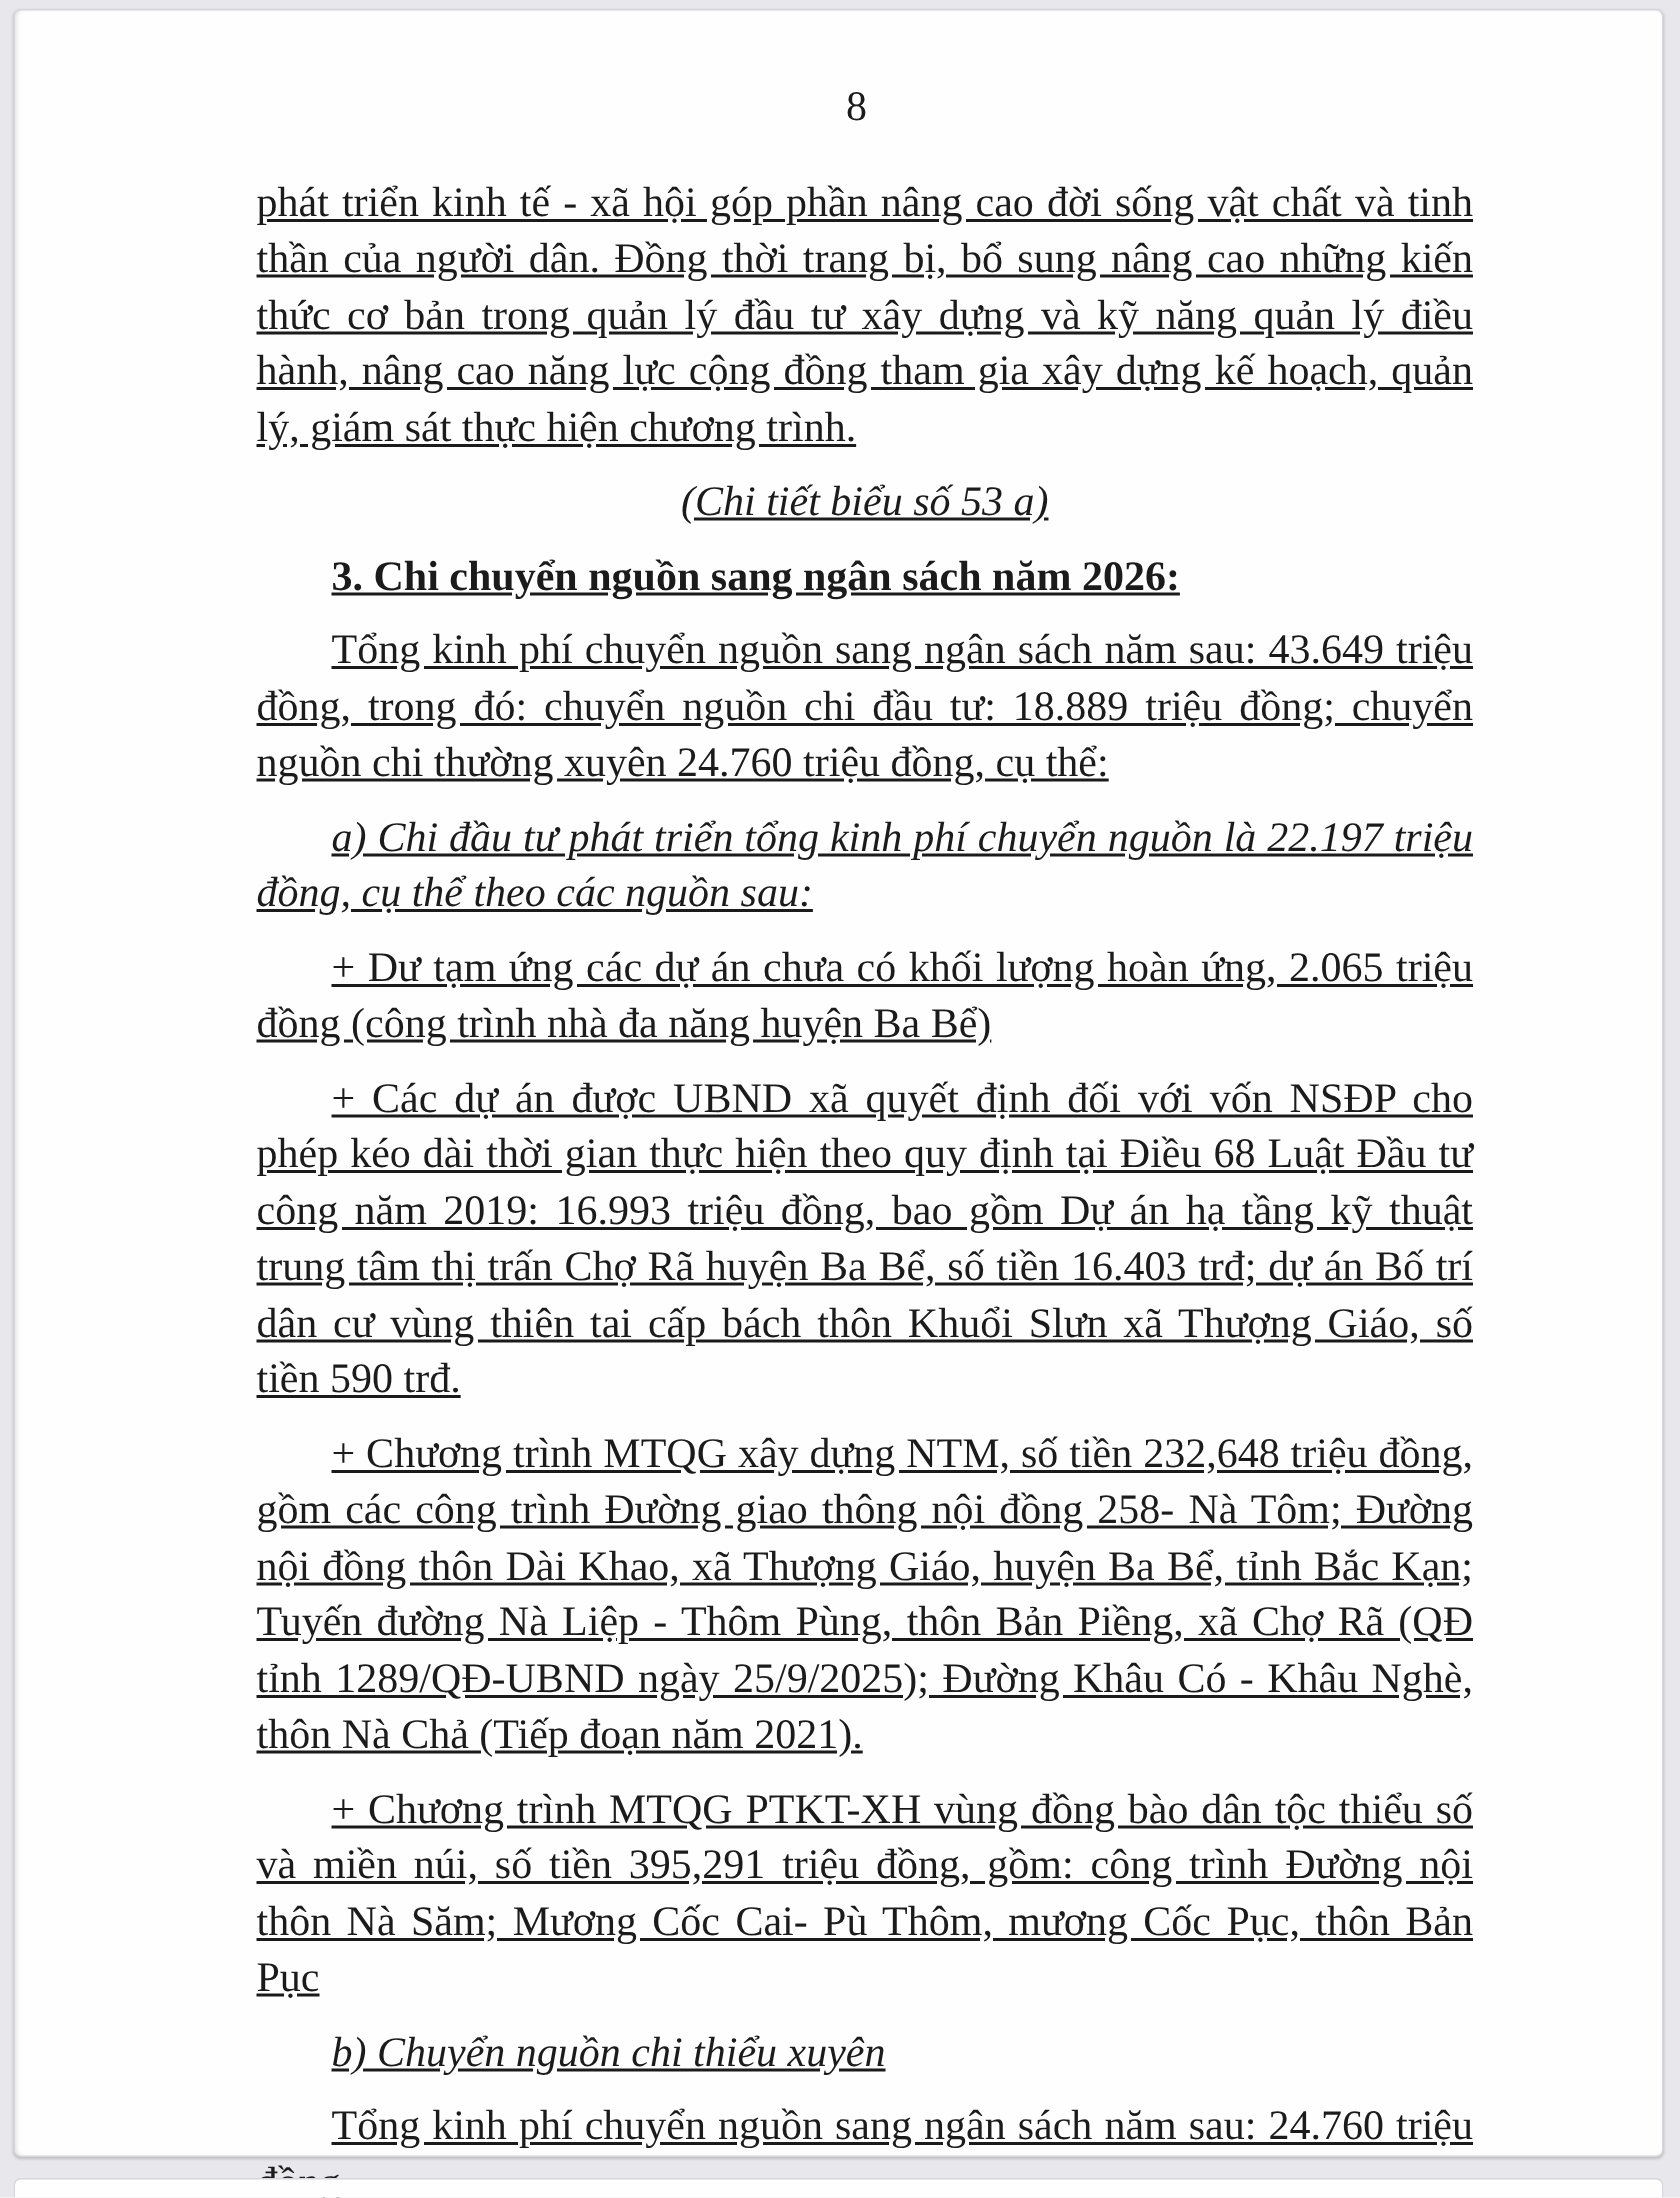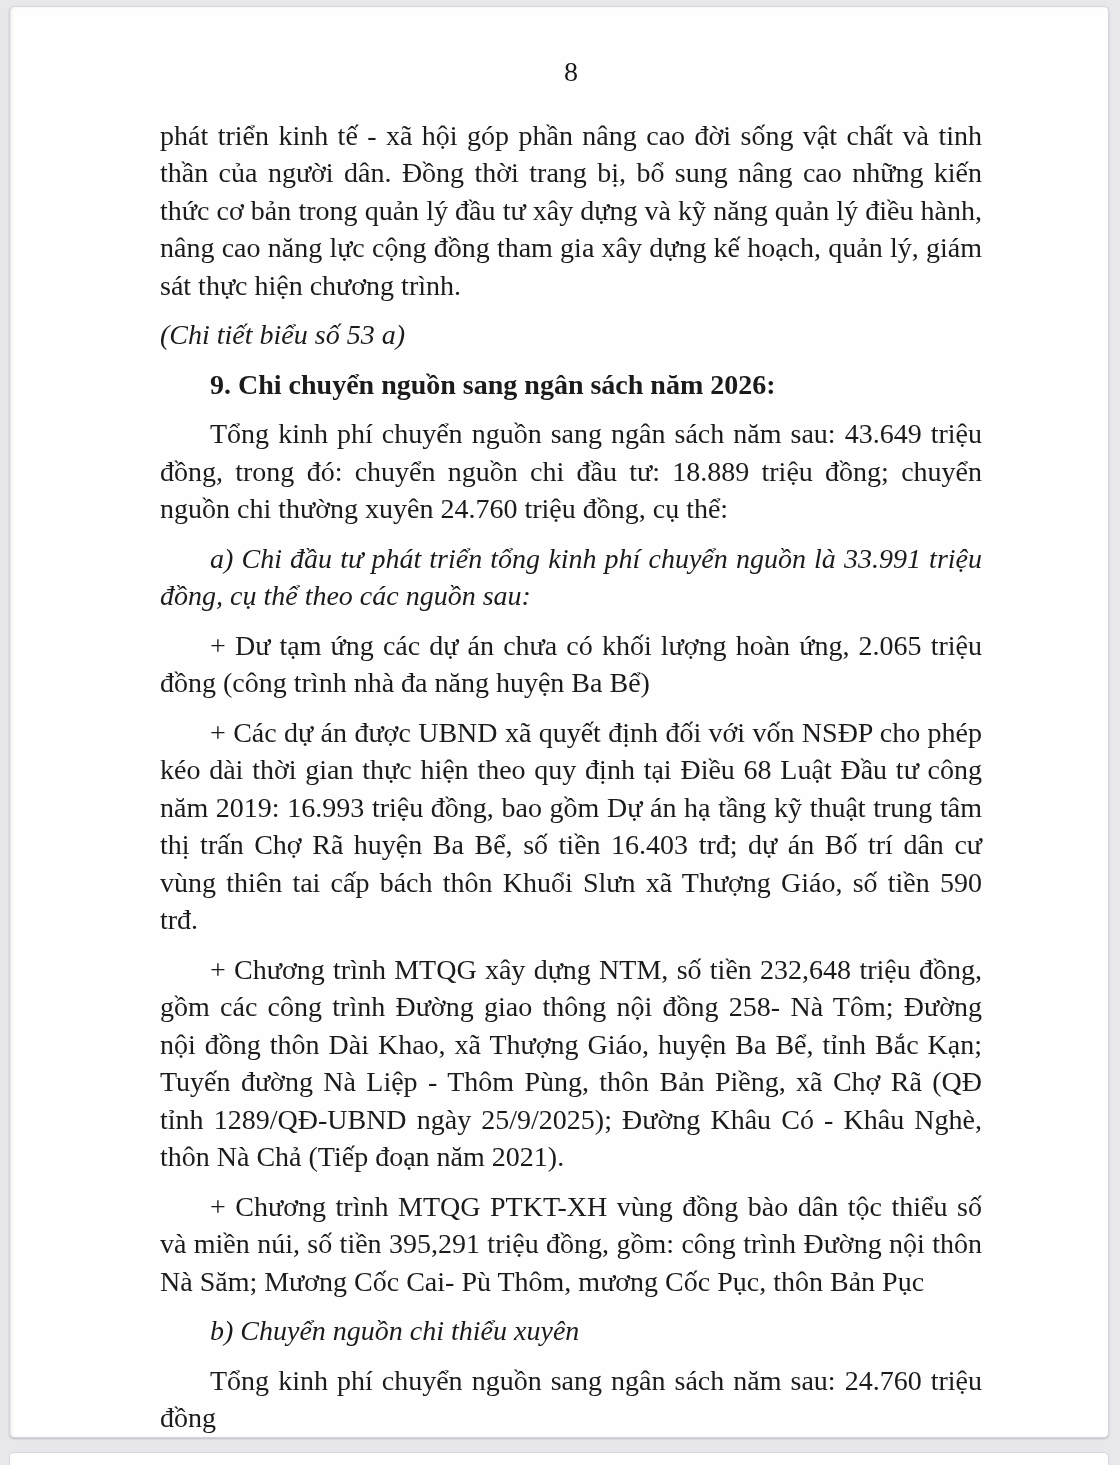--- a/index.html
+++ b/index.html
@@ -46,54 +46,56 @@
     width: 822px;
     font-size: 28px;
     line-height: 37.5px;
     text-align: justify;
   }
   .page-number {
     text-align: center;
     margin: 0 0 26px 0;
   }
   p {
-    margin: 12px 0 0 0;
+    margin: 12px 0 0 11px;
+    text-decoration: underline;
   }
   p.first {
     margin-top: 0;
   }
   .indent {
     text-indent: 50px;
   }
   .center {
+    text-align: center;
     text-indent: 0;
   }
   .italic {
     font-style: italic;
   }
   .bold {
     font-weight: bold;
   }
 </style>
 </head>
 <body>
 
 <div class="page">
   <div class="content">
     <div class="page-number">8</div>
 
     <p class="first">phát triển kinh tế - xã hội góp phần nâng cao đời sống vật chất và tinh thần của người dân. Đồng thời trang bị, bổ sung nâng cao những kiến thức cơ bản trong quản lý đầu tư xây dựng và kỹ năng quản lý điều hành, nâng cao năng lực cộng đồng tham gia xây dựng kế hoạch, quản lý, giám sát thực hiện chương trình.</p>
 
     <p class="center italic">(Chi tiết biểu số 53 a)</p>
 
-    <p class="bold indent">9. Chi chuyển nguồn sang ngân sách năm 2026:</p>
+    <p class="bold indent">3. Chi chuyển nguồn sang ngân sách năm 2026:</p>
 
     <p class="indent">Tổng kinh phí chuyển nguồn sang ngân sách năm sau: 43.649 triệu đồng, trong đó: chuyển nguồn chi đầu tư: 18.889 triệu đồng; chuyển nguồn chi thường xuyên 24.760 triệu đồng, cụ thể:</p>
 
-    <p class="italic indent">a) Chi đầu tư phát triển tổng kinh phí chuyển nguồn là 33.991 triệu đồng, cụ thể theo các nguồn sau:</p>
+    <p class="italic indent">a) Chi đầu tư phát triển tổng kinh phí chuyển nguồn là 22.197 triệu đồng, cụ thể theo các nguồn sau:</p>
 
     <p class="indent">+ Dư tạm ứng các dự án chưa có khối lượng hoàn ứng, 2.065 triệu đồng (công trình nhà đa năng huyện Ba Bể)</p>
 
     <p class="indent">+ Các dự án được UBND xã quyết định đối với vốn NSĐP cho phép kéo dài thời gian thực hiện theo quy định tại Điều 68 Luật Đầu tư công năm 2019: 16.993 triệu đồng, bao gồm Dự án hạ tầng kỹ thuật trung tâm thị trấn Chợ Rã huyện Ba Bể, số tiền 16.403 trđ; dự án Bố trí dân cư vùng thiên tai cấp bách thôn Khuổi Slưn xã Thượng Giáo, số tiền 590 trđ.</p>
 
     <p class="indent">+ Chương trình MTQG xây dựng NTM, số tiền 232,648 triệu đồng, gồm các công trình Đường giao thông nội đồng 258- Nà Tôm; Đường nội đồng thôn Dài Khao, xã Thượng Giáo, huyện Ba Bể, tỉnh Bắc Kạn; Tuyến đường Nà Liệp - Thôm Pùng, thôn Bản Piềng, xã Chợ Rã (QĐ tỉnh 1289/QĐ-UBND ngày 25/9/2025); Đường Khâu Có - Khâu Nghè, thôn Nà Chả (Tiếp đoạn năm 2021).</p>
 
     <p class="indent">+ Chương trình MTQG PTKT-XH vùng đồng bào dân tộc thiểu số và miền núi, số tiền 395,291 triệu đồng, gồm: công trình Đường nội thôn Nà Săm; Mương Cốc Cai- Pù Thôm, mương Cốc Pục, thôn Bản Pục</p>
 
     <p class="italic indent">b) Chuyển nguồn chi thiểu xuyên</p>

